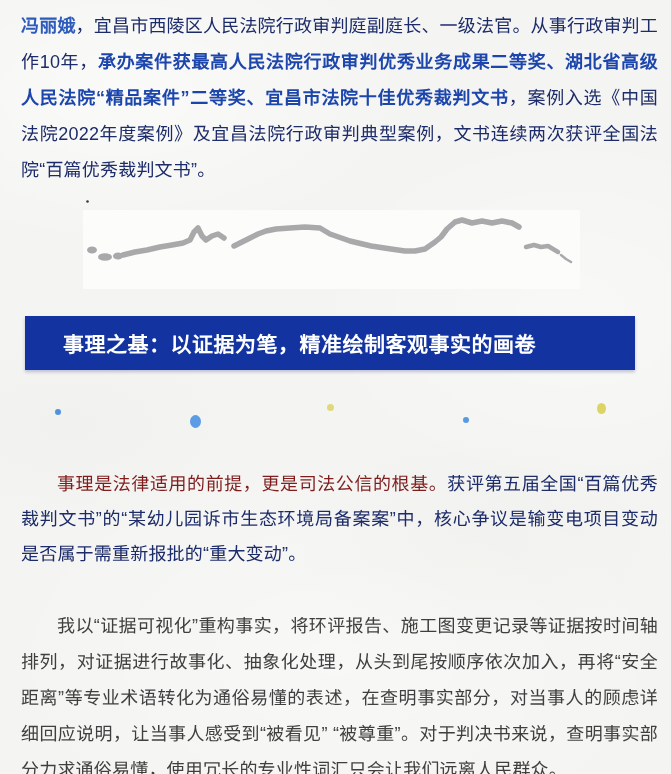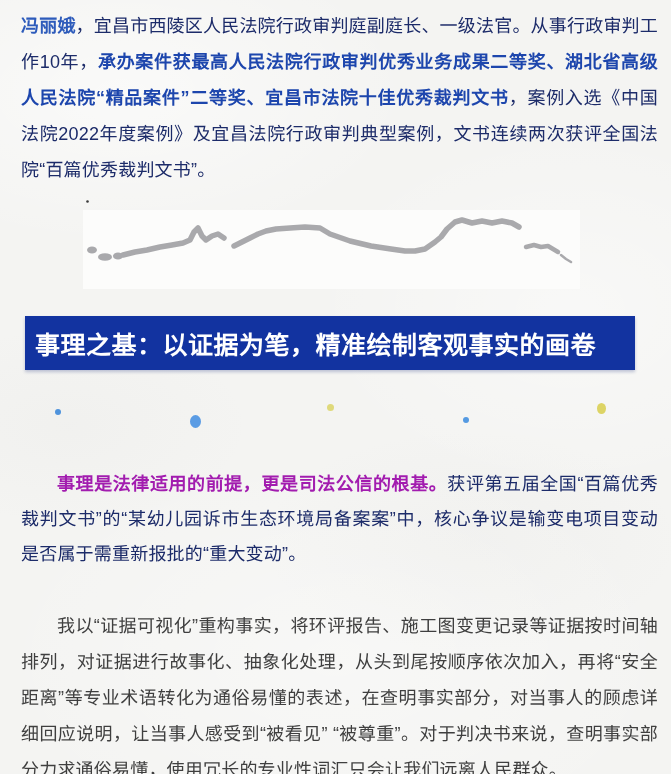--- a/index.html
+++ b/index.html
@@ -26,21 +26,21 @@
     text-align: justify;
     text-justify: inter-ideograph;
     letter-spacing: 0.2px;
   }
   .para-intro { top: 0; color: #1c2b69; }
   .para-fact  { top: 459px; color: #1c2b69; text-indent: 2em; line-height: 35px; }
   .para-method{ top: 600px; color: #3f3f3f; text-indent: 2em; }
   .seg-normal { color: #1c2b69; font-weight: 400; }
   .seg-name   { color: #2d5bbb; font-weight: 700; }
   .seg-award  { color: #1d46ad; font-weight: 700; }
-  .seg-lead   { color: #a21caf; font-weight: 700; }
+  .seg-lead   { color: #7f1d1d; font-weight: 400; }
   .seg-plain  { font-weight: 400; }
 
   .divider-backdrop {
     position: absolute;
     left: 83px; top: 210px;
     width: 497px; height: 79px;
     background: #fcfcfb;
   }
   .divider-svg { position: absolute; left: 80px; top: 195px; }
 
@@ -48,23 +48,23 @@
     position: absolute;
     left: 25px; top: 316px;
     width: 610px; height: 54px;
     background: #1233a0;
     display: flex;
     align-items: center;
     box-shadow: 0 2px 3px rgba(20,40,120,0.25);
   }
   .section-banner span {
     color: #ffffff;
-    font-size: 25px;
+    font-size: 21px;
     font-weight: 700;
-    padding-left: 10px;
+    padding-left: 38px;
     letter-spacing: 0.5px;
     white-space: nowrap;
   }
   .dot { position: absolute; border-radius: 50%; }
 </style>
 </head>
 <body>
 
 <p class="para para-intro"><span class="seg-name">冯丽娥</span><span class="seg-normal">，宜昌市西陵区人民法院行政审判庭副庭长、一级法官。从事行政审判工作10年，</span><span class="seg-award">承办案件获最高人民法院行政审判优秀业务成果二等奖、湖北省高级人民法院“精品案件”二等奖、宜昌市法院十佳优秀裁判文书</span><span class="seg-normal">，案例入选《中国法院2022年度案例》及宜昌法院行政审判典型案例，文书连续两次获评全国法院“百篇优秀裁判文书”。</span></p>
 

